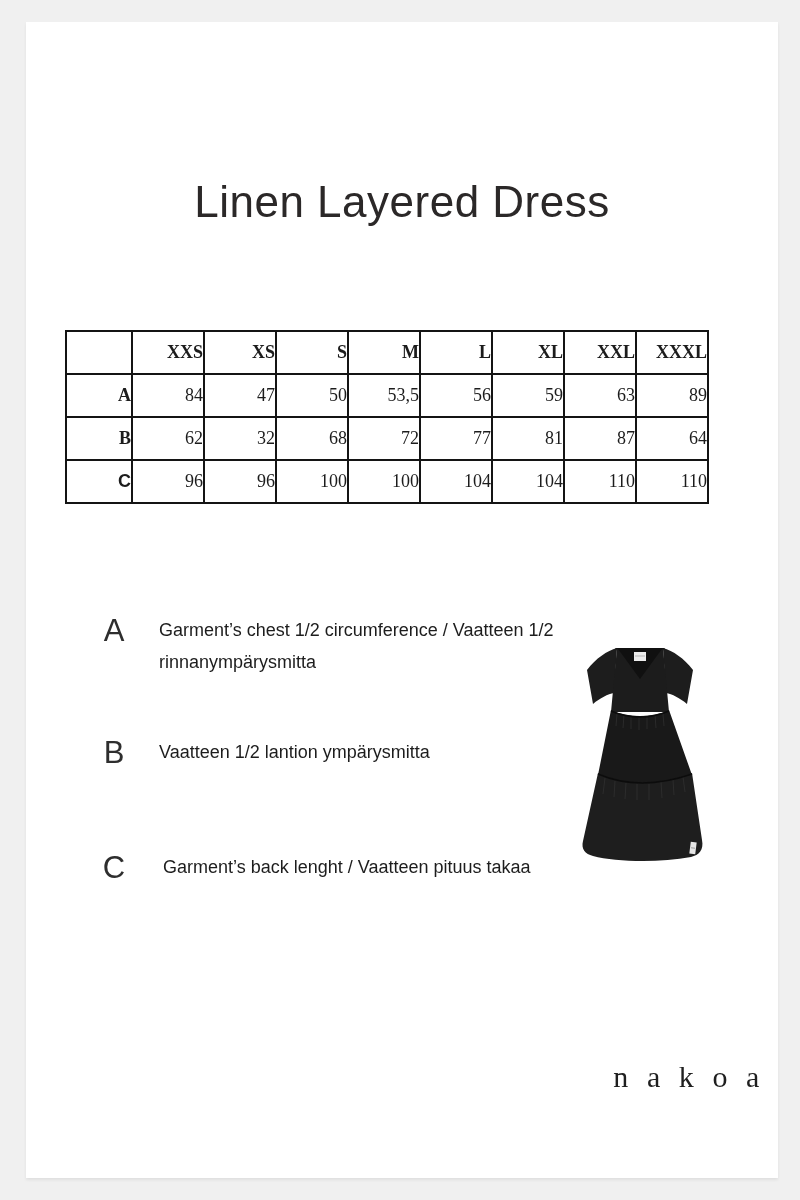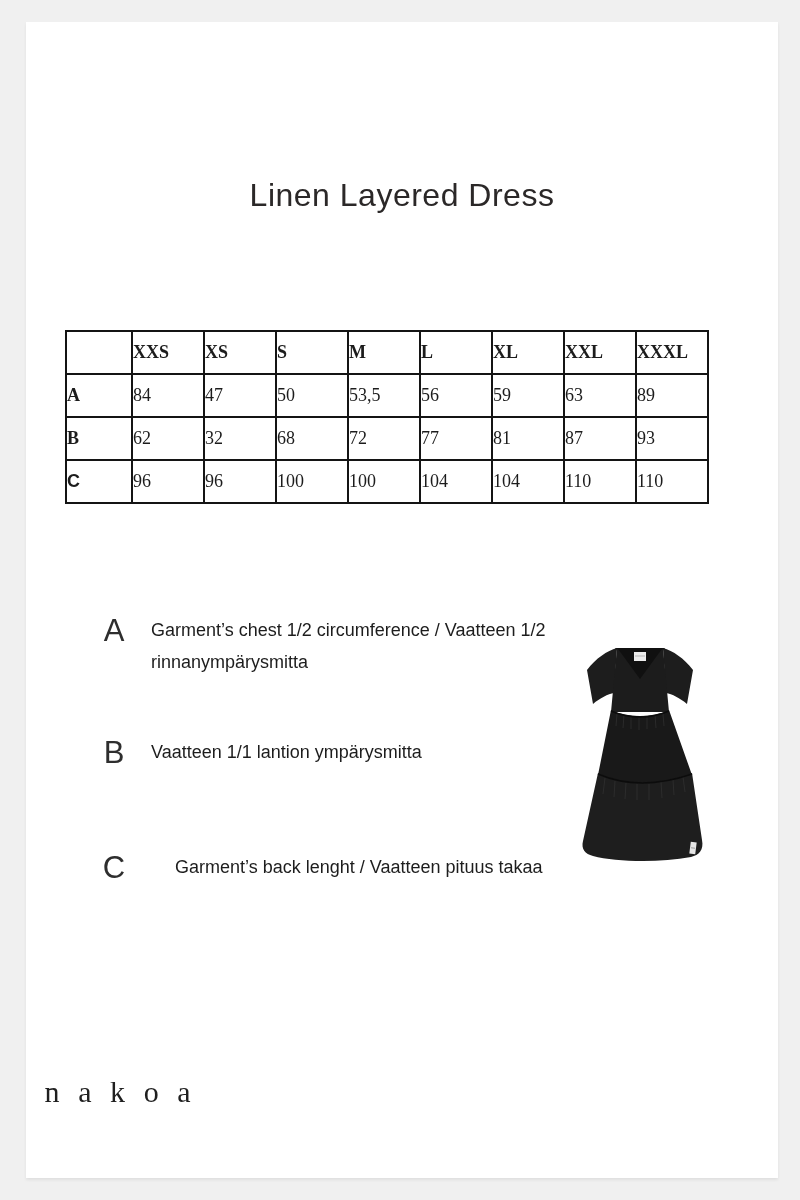--- a/index.html
+++ b/index.html
@@ -24,38 +24,38 @@
     background: #ffffff;
     box-shadow: 0 2px 3px rgba(0,0,0,0.07);
   }
   .title {
     position: absolute;
     top: 155px;
     left: 0;
     width: 100%;
     text-align: center;
     font-family: "Liberation Sans", sans-serif;
-    font-size: 32px;
+    font-size: 44px;
     font-weight: 400;
     letter-spacing: 0.5px;
     color: #2b2828;
   }
   
   .size-table {
     position: absolute;
     top: 308px;
     left: 39px;
     border-collapse: collapse;
     table-layout: fixed;
     font-family: "Liberation Serif", serif;
     color: #1c1c1c;
   }
   .size-table th, .size-table td {
     border: 2px solid #141414;
-    text-align: left;
+    text-align: right;
     vertical-align: middle;
     height: 41px;
     font-size: 18px;
     padding: 0;
   }
   .size-table .corner-col { width: 66px; }
   .size-table .size-col  { width: 72px; }
   .size-table thead th { font-weight: 700; }
   .size-table tbody th { font-weight: 700; }
   .size-table tbody td { font-weight: 400; }
@@ -75,53 +75,52 @@
     width: 42px;
     flex: 0 0 42px;
     font-family: "Liberation Sans", sans-serif;
     font-size: 31px;
     font-weight: 400;
     color: #2e2e2e;
     line-height: 34px;
     text-align: center;
   }
   .meas-text {
-    margin-left: 16px;
+    margin-left: 24px;
     font-family: "Liberation Sans", sans-serif;
     font-size: 18px;
     line-height: 32px;
     color: #1d1d1d;
     max-width: 430px;
   }
   .meas-a { top: 592px; }
   .meas-b { top: 714px; }
   .meas-c { top: 829px; }
-  .meas-c .meas-text { margin-left: 40px; }
+  .meas-c .meas-text { margin-left: 28px; }
   
   .product {
     position: absolute;
     left: 545px;
     top: 622px;
     width: 140px;
     height: 220px;
   }
   
   .brand {
     position: absolute;
     top: 1038px;
     left: 0;
     width: 100%;
-    text-align: left;
+    text-align: right;
     font-family: "Liberation Serif", serif;
     font-size: 30px;
     font-weight: 400;
     letter-spacing: 0.62em;
     text-indent: 0.62em; 
     color: #1f1f1f;
-    margin-top: 15px;
   }
 </style>
 </head>
 <body>
 
 <div class="viewport">
   <div class="card">
 
     <div class="title">Linen Layered Dress</div>
 
@@ -164,21 +163,21 @@
         </tr>
         <tr>
           <th>B</th>
           <td>62</td>
           <td>32</td>
           <td>68</td>
           <td>72</td>
           <td>77</td>
           <td>81</td>
           <td>87</td>
-          <td>93</td>
+          <td>64</td>
         </tr>
         <tr>
           <th>C</th>
           <td>96</td>
           <td>96</td>
           <td>100</td>
           <td>100</td>
           <td>104</td>
           <td>104</td>
           <td>110</td>
@@ -191,21 +190,21 @@
       <div class="meas-letter">A</div>
       <div class="meas-text">
         <div>Garment’s chest 1/2 circumference / Vaatteen 1/2</div>
         <div>rinnanympärysmitta</div>
       </div>
     </div>
 
     <div class="meas-row meas-b">
       <div class="meas-letter">B</div>
       <div class="meas-text">
-        <div>Vaatteen 1/1 lantion ympärysmitta</div>
+        <div>Vaatteen 1/2 lantion ympärysmitta</div>
       </div>
     </div>
 
     <div class="meas-row meas-c">
       <div class="meas-letter">C</div>
       <div class="meas-text">
         <div>Garment’s back lenght / Vaatteen pituus takaa</div>
         <div></div>
       </div>
     </div>

